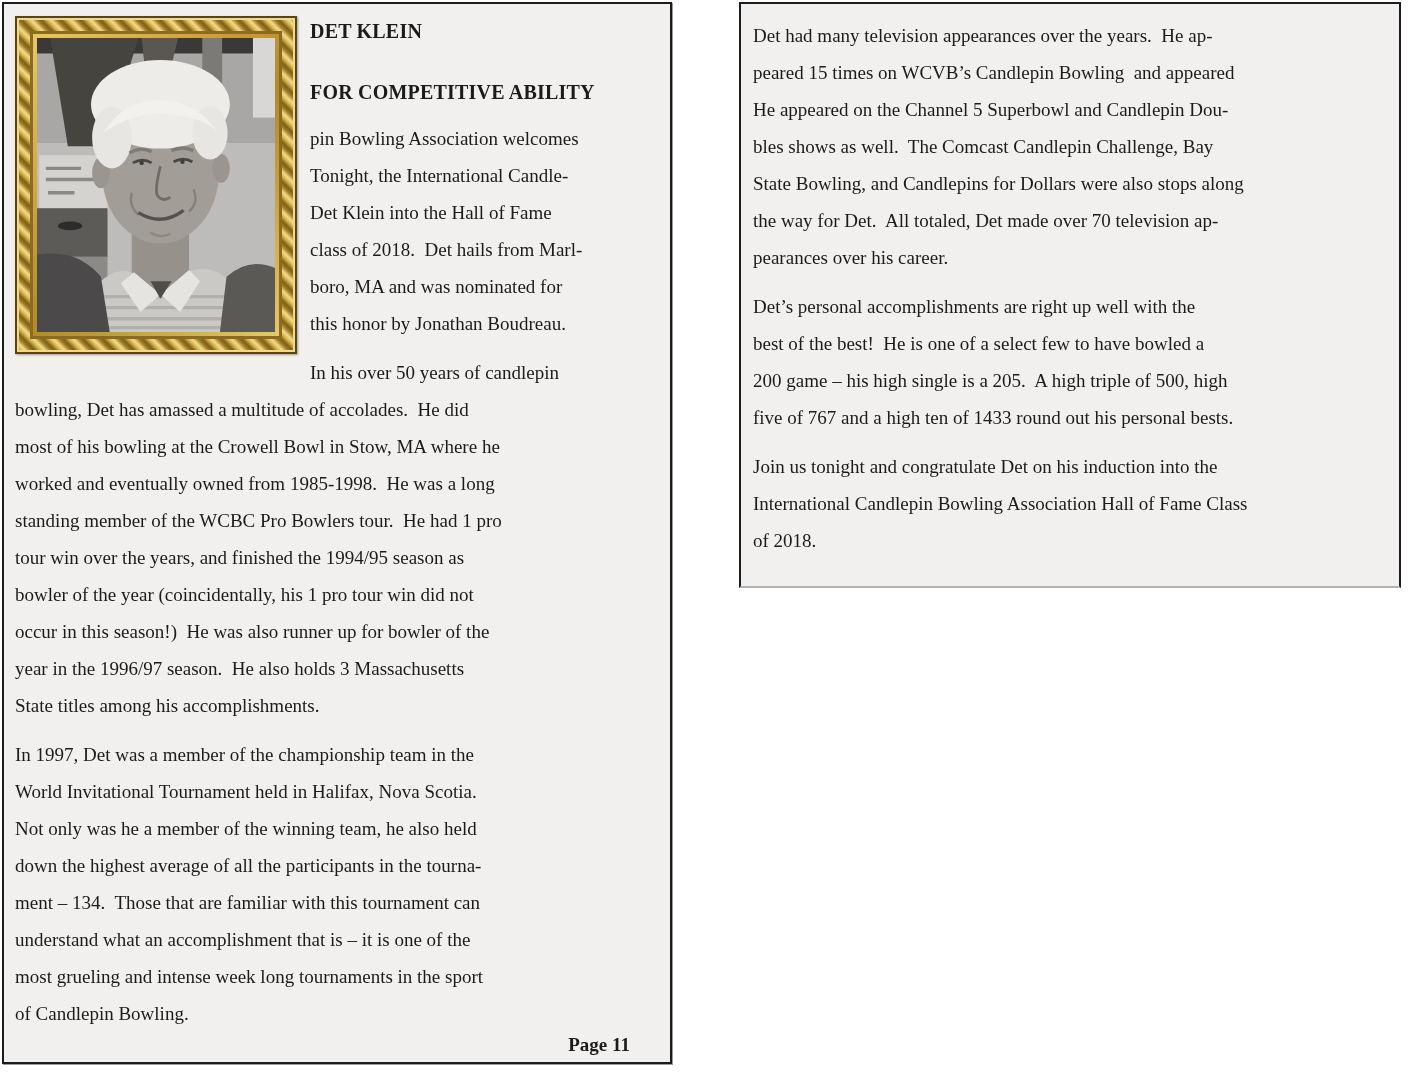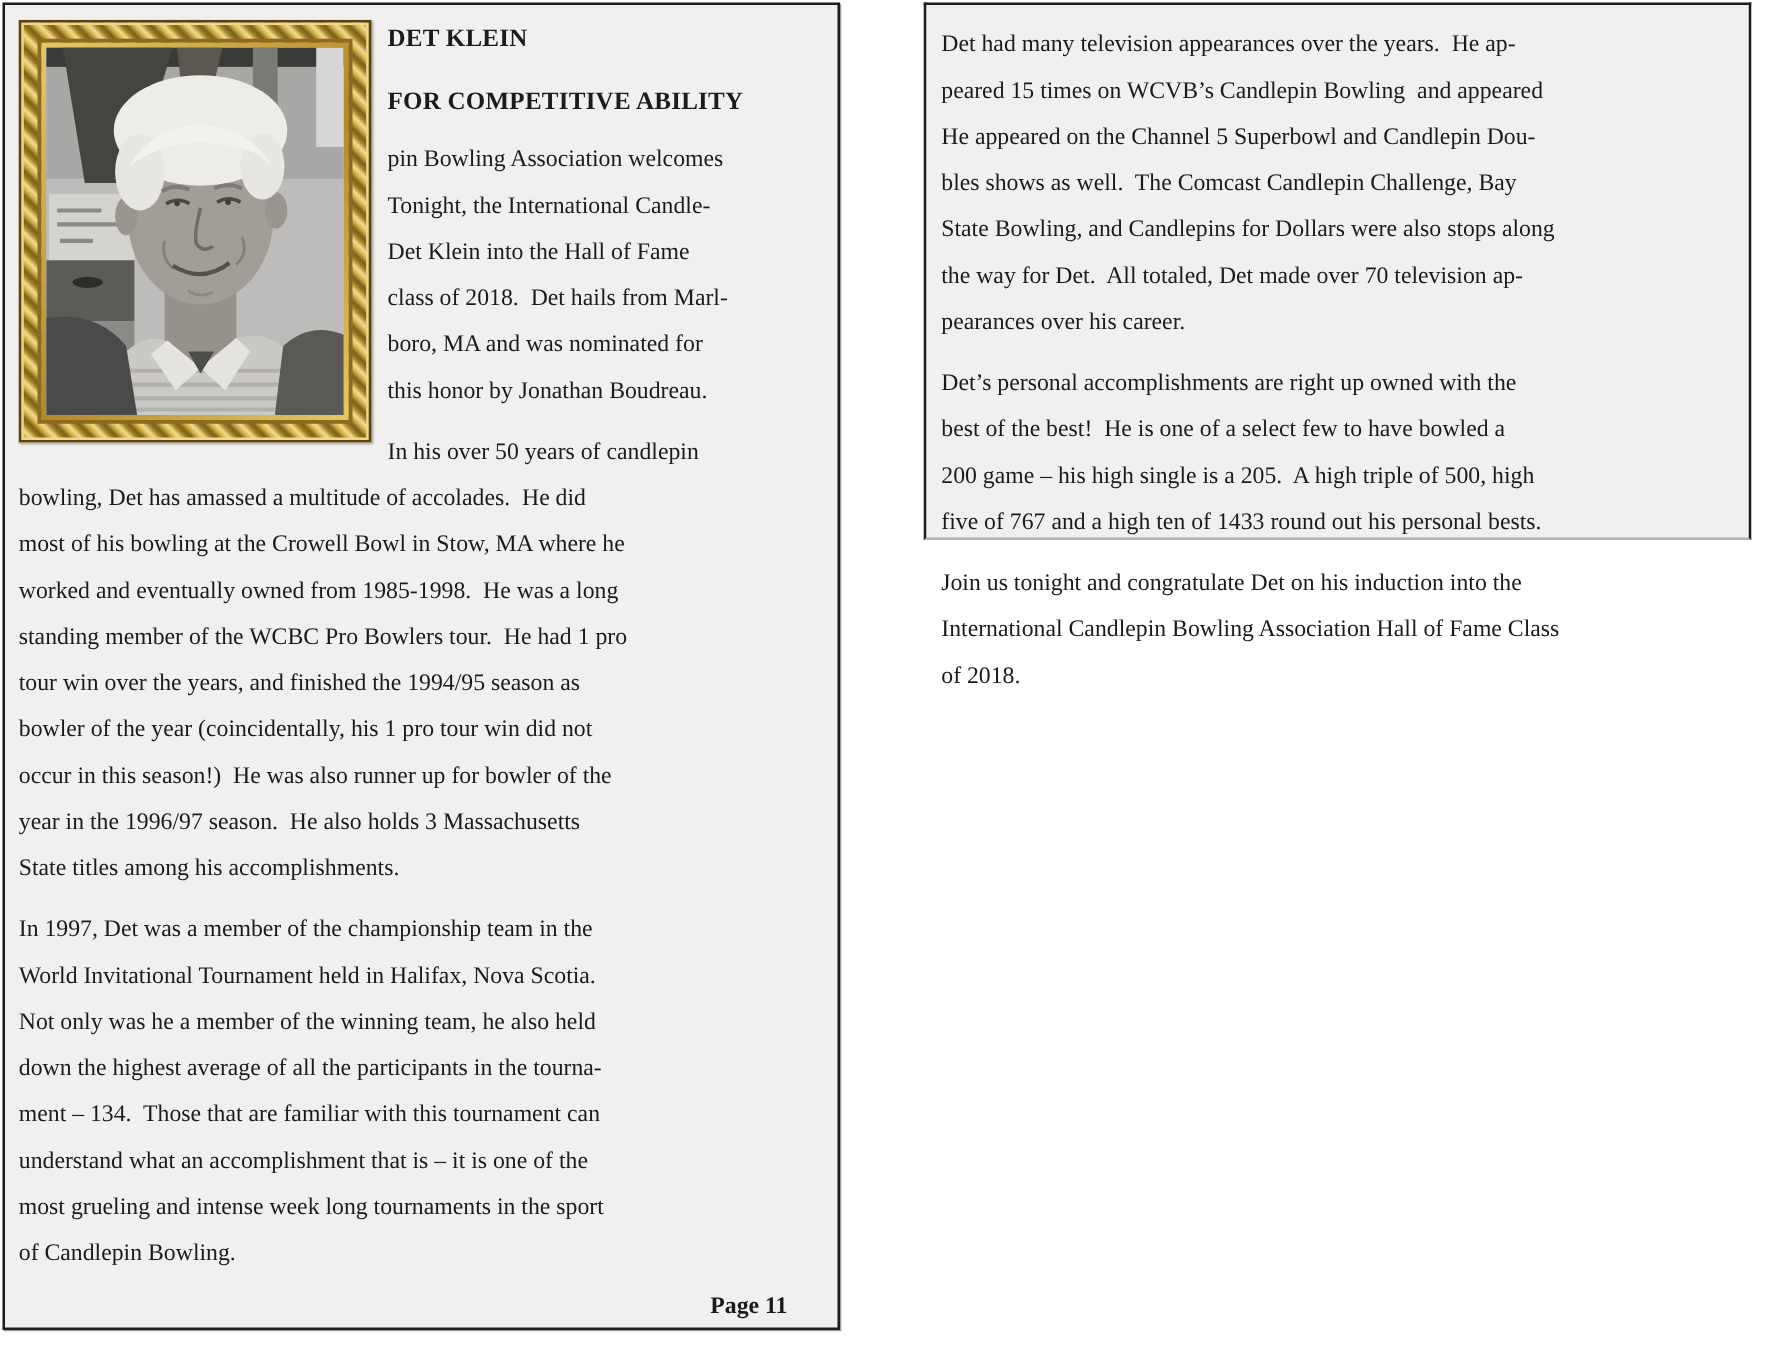--- a/index.html
+++ b/index.html
@@ -19,32 +19,32 @@
     border: 2px solid #1c1c1c;
   }
   .left-box {
     left: 2px; top: 2px;
     width: 670px; height: 1062px;
     padding: 10px 11px 0 11px;
     box-shadow: 1px 1px 0 #9a9a9a;
   }
   .right-box {
     left: 739px; top: 2px;
-    width: 662px; height: 430px;
+    width: 662px; height: 586px;
     padding: 7px 12px 0 12px;
     border-bottom-color: #b5b4b2;
   }
   h1, h2 {
     font-size: 20px;
     font-weight: bold;
     line-height: 26px;
     letter-spacing: 0.2px;
   }
   h1 { margin-top: 4px; }
-  h2 { margin-top: 24px; }
+  h2 { margin-top: 35px; }
   .para { margin-top: 15px; }
   .para + .para { margin-top: 12px; }
   .right-box .para:first-child { margin-top: 6px; }
   .line {
     font-size: 19px;
     line-height: 37px;
     white-space: pre-wrap;
   }
   
   .frame {
@@ -185,21 +185,21 @@
     <div class="para">
         <div class="line">Det had many television appearances over the years.  He ap-</div>
         <div class="line">peared 15 times on WCVB’s Candlepin Bowling  and appeared</div>
         <div class="line">He appeared on the Channel 5 Superbowl and Candlepin Dou-</div>
         <div class="line">bles shows as well.  The Comcast Candlepin Challenge, Bay</div>
         <div class="line">State Bowling, and Candlepins for Dollars were also stops along</div>
         <div class="line">the way for Det.  All totaled, Det made over 70 television ap-</div>
         <div class="line">pearances over his career.</div>
       </div>
     <div class="para">
-        <div class="line">Det’s personal accomplishments are right up owned with the</div>
+        <div class="line">Det’s personal accomplishments are right up well with the</div>
         <div class="line">best of the best!  He is one of a select few to have bowled a</div>
         <div class="line">200 game – his high single is a 205.  A high triple of 500, high</div>
         <div class="line">five of 767 and a high ten of 1433 round out his personal bests.</div>
       </div>
     <div class="para">
         <div class="line">Join us tonight and congratulate Det on his induction into the</div>
         <div class="line">International Candlepin Bowling Association Hall of Fame Class</div>
         <div class="line">of 2018.</div>
       </div>
   </section>

